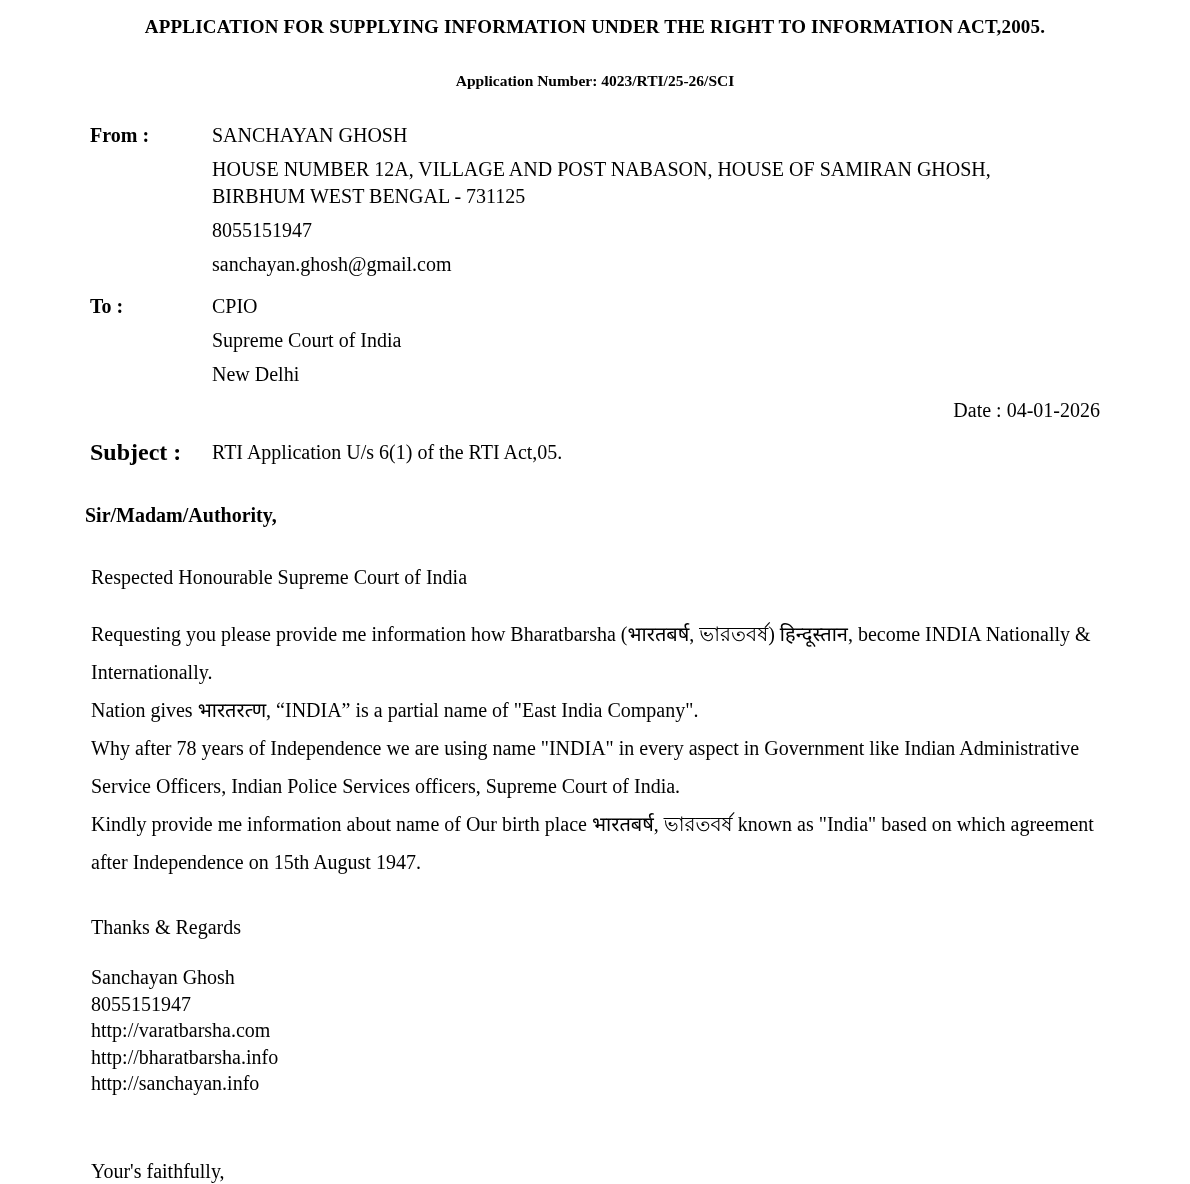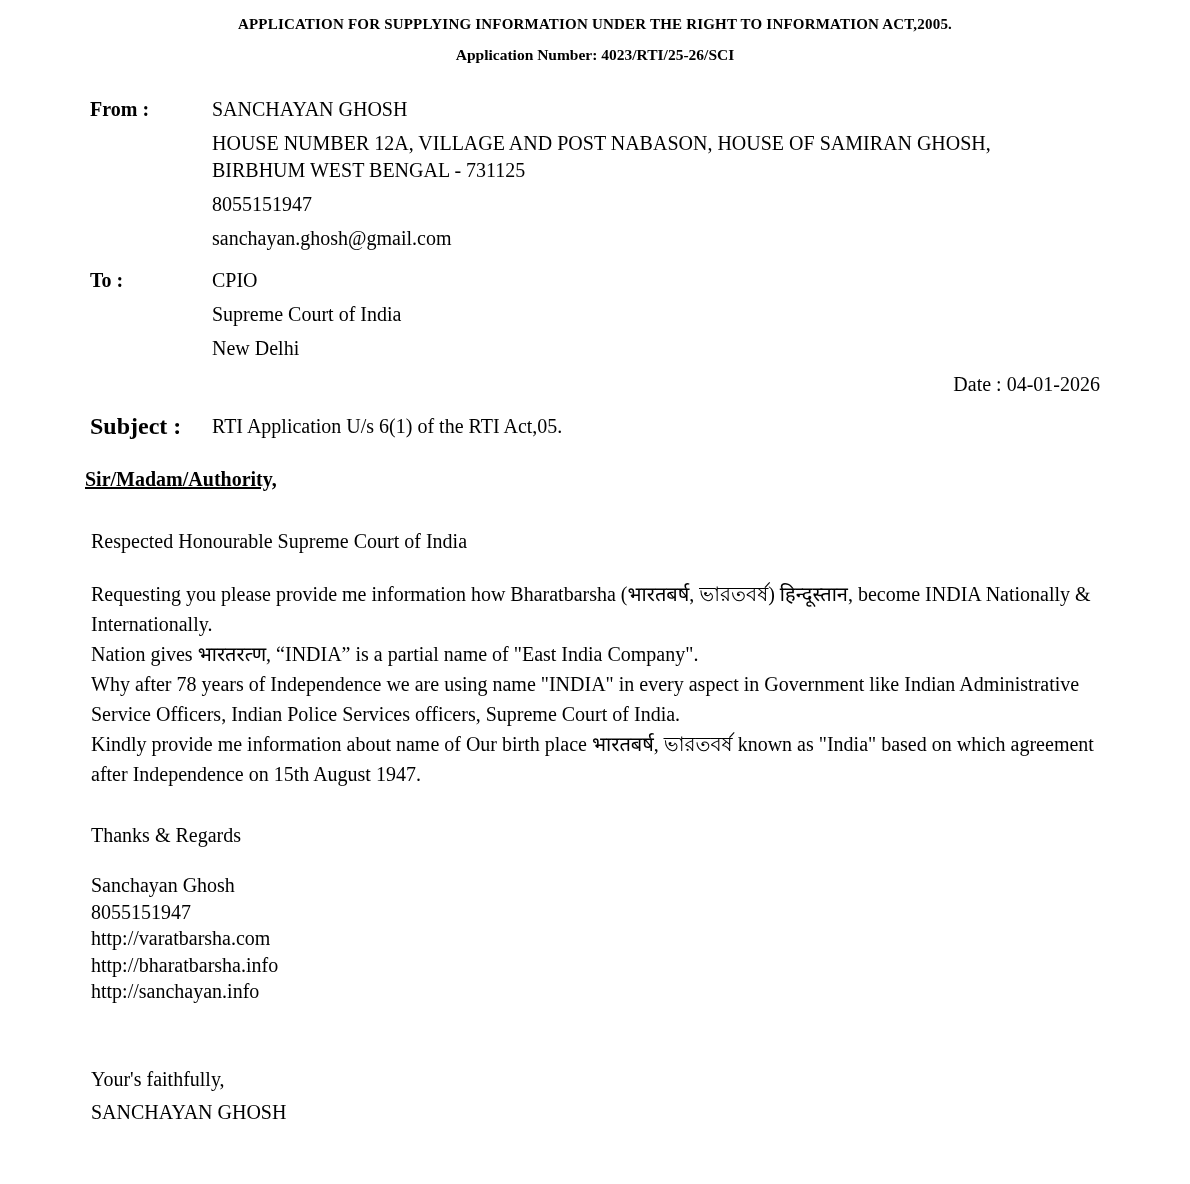--- a/index.html
+++ b/index.html
@@ -15,25 +15,25 @@
     color: #000000;
     font-family: "Liberation Serif", "DejaVu Serif", serif;
     font-size: 20px;
     overflow: hidden;
     box-sizing: border-box;
   }
   .doc-title {
     padding-top: 16px;
     text-align: center;
     font-weight: bold;
-    font-size: 15px;
+    font-size: 19px;
     letter-spacing: 0.2px;
   }
   .app-number {
-    margin-top: 13px;
+    margin-top: 34px;
     text-align: center;
     font-weight: bold;
     font-size: 15.5px;
   }
   .row {
     display: flex;
     padding-left: 90px;
     align-items: flex-start;
   }
   .row.from-row { margin-top: 32px; }
@@ -52,35 +52,34 @@
   .value-col > div { margin-bottom: 7px; }
   .date-line {
     margin-top: 2px;
     padding-right: 90px;
     text-align: right;
     line-height: 27px;
   }
   .row.subject-row { margin-top: 15px; }
   .subject-row .label-col { font-size: 24px; }
   .salutation {
-    margin-top: 28px;
+    margin-top: 38px;
     padding-left: 85px;
     font-weight: bold;
     font-size: 20px;
-    text-decoration: underline;
   }
   .greeting {
     margin-top: 39px;
     padding-left: 91px;
   }
   .paragraph {
     margin-top: 26px;
     padding-left: 91px;
     max-width: 1105px;
-    line-height: 30px;
+    line-height: 38px;
   }
   .paragraph > div { max-width: 1012px; }
   .thanks {
     margin-top: 35px;
     padding-left: 91px;
   }
   .signature-block {
     margin-top: 25px;
     padding-left: 91px;
     line-height: 26.5px;

